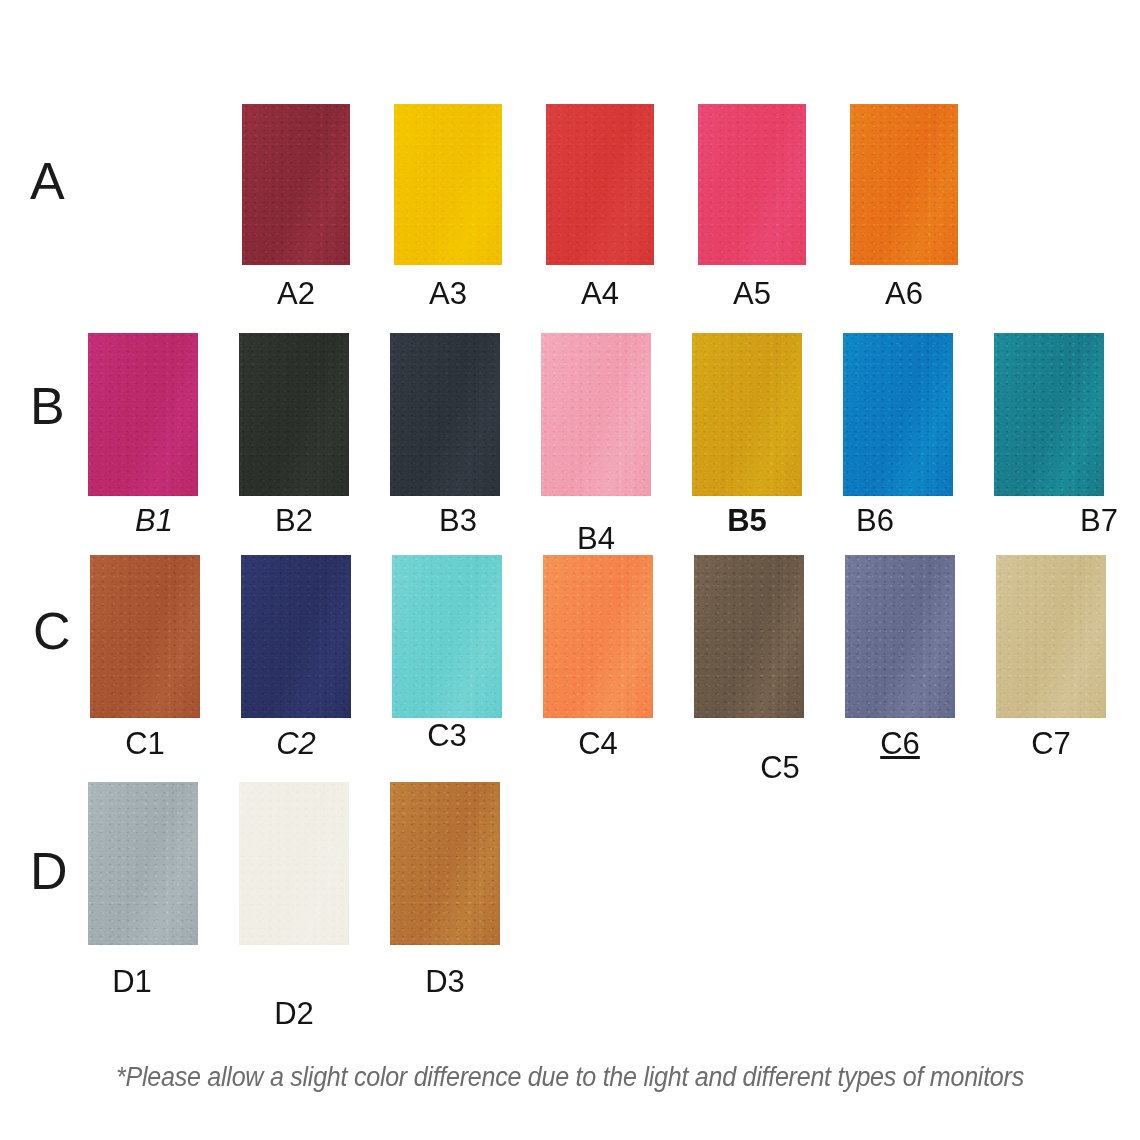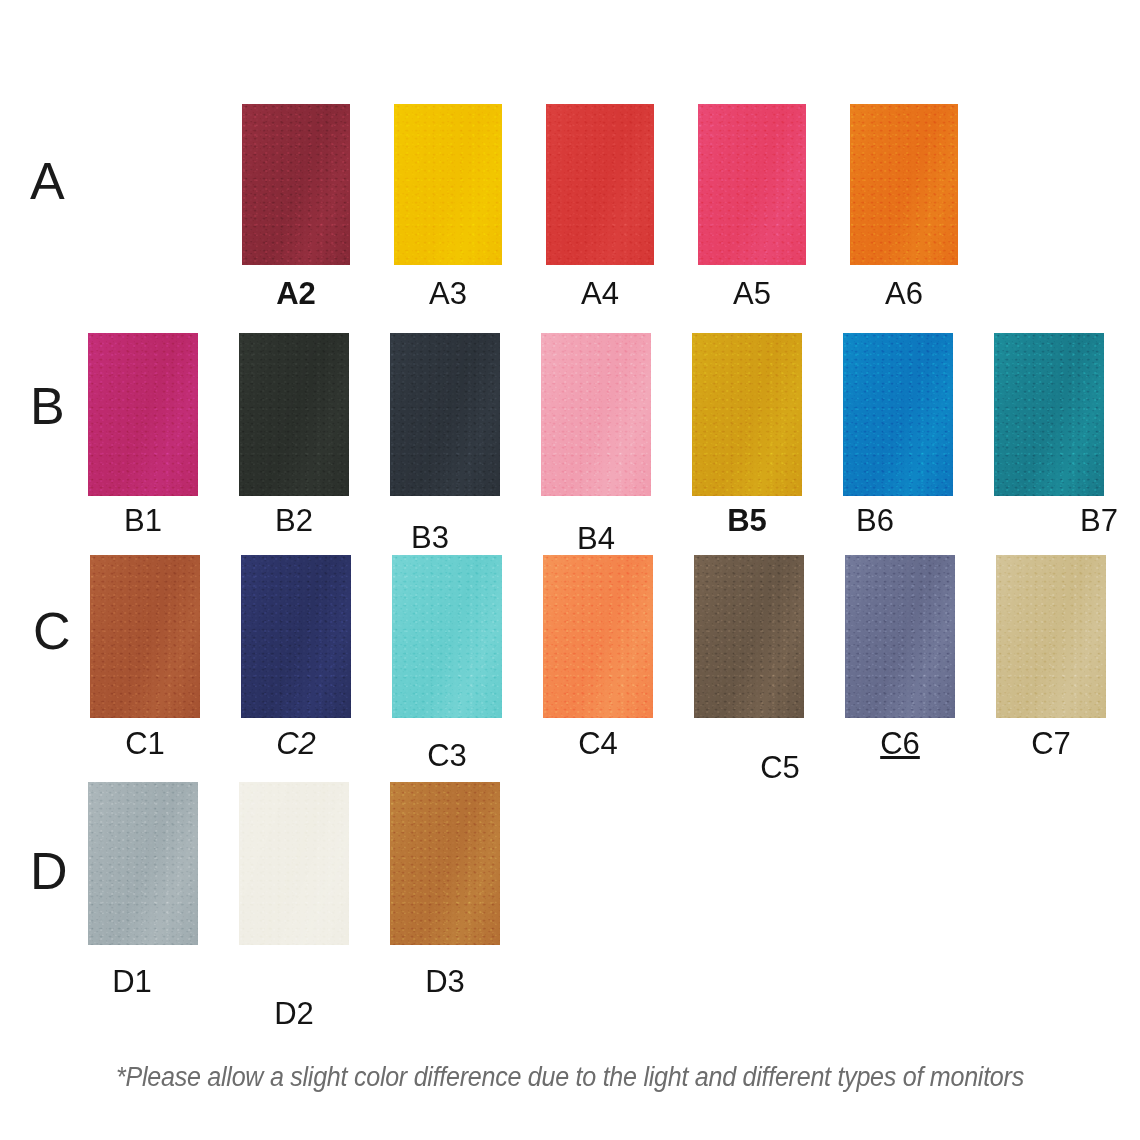--- a/index.html
+++ b/index.html
@@ -125,21 +125,21 @@
 
 <div id="chart">
     <div class="row-letter" style="left: 30px; top: 155px;">A</div>
     <div class="swatch-cell" style="left: 242px; top: 104px; width: 108px; height: 161px;">
       <div class="swatch" style="background-color: rgb(140, 43, 58);">
         <div class="grain"></div>
         <div class="grain2"></div>
         <div class="shade"></div>
       </div>
     </div>
-    <div class="swatch-label" style="left: 296px; top: 278px; font-weight: bold;">A2</div>
+    <div class="swatch-label" style="left: 296px; top: 278px;">A2</div>
     <div class="swatch-cell" style="left: 394px; top: 104px; width: 108px; height: 161px;">
       <div class="swatch" style="background-color: rgb(242, 194, 0);">
         <div class="grain"></div>
         <div class="grain2"></div>
         <div class="shade"></div>
       </div>
     </div>
     <div class="swatch-label" style="left: 448px; top: 278px;">A3</div>
     <div class="swatch-cell" style="left: 546px; top: 104px; width: 108px; height: 161px;">
       <div class="swatch" style="background-color: rgb(216, 58, 56);">
@@ -166,37 +166,37 @@
     </div>
     <div class="swatch-label" style="left: 904px; top: 278px;">A6</div>
     <div class="row-letter" style="left: 30px; top: 380px;">B</div>
     <div class="swatch-cell" style="left: 88px; top: 333px; width: 110px; height: 163px;">
       <div class="swatch" style="background-color: rgb(190, 42, 110);">
         <div class="grain"></div>
         <div class="grain2"></div>
         <div class="shade"></div>
       </div>
     </div>
-    <div class="swatch-label" style="left: 143px; top: 505px;">B1</div>
+    <div class="swatch-label" style="left: 154px; top: 505px; font-style: italic;">B1</div>
     <div class="swatch-cell" style="left: 239px; top: 333px; width: 110px; height: 163px;">
       <div class="swatch" style="background-color: rgb(44, 49, 44);">
         <div class="grain"></div>
         <div class="grain2"></div>
         <div class="shade"></div>
       </div>
     </div>
     <div class="swatch-label" style="left: 294px; top: 505px;">B2</div>
     <div class="swatch-cell" style="left: 390px; top: 333px; width: 110px; height: 163px;">
       <div class="swatch" style="background-color: rgb(46, 53, 61);">
         <div class="grain"></div>
         <div class="grain2"></div>
         <div class="shade"></div>
       </div>
     </div>
-    <div class="swatch-label" style="left: 430px; top: 505px; margin-top: 17px;">B3</div>
+    <div class="swatch-label" style="left: 458px; top: 505px;">B3</div>
     <div class="swatch-cell" style="left: 541px; top: 333px; width: 110px; height: 163px;">
       <div class="swatch" style="background-color: rgb(242, 162, 180);">
         <div class="grain"></div>
         <div class="grain2"></div>
         <div class="shade"></div>
       </div>
     </div>
     <div class="swatch-label" style="left: 596px; top: 505px; margin-top: 18px;">B4</div>
     <div class="swatch-cell" style="left: 692px; top: 333px; width: 110px; height: 163px;">
       <div class="swatch" style="background-color: rgb(211, 161, 22);">
@@ -239,21 +239,21 @@
       </div>
     </div>
     <div class="swatch-label" style="left: 296px; top: 728px; font-style: italic;">C2</div>
     <div class="swatch-cell" style="left: 392px; top: 555px; width: 110px; height: 163px;">
       <div class="swatch" style="background-color: rgb(108, 208, 208);">
         <div class="grain"></div>
         <div class="grain2"></div>
         <div class="shade"></div>
       </div>
     </div>
-    <div class="swatch-label" style="left: 447px; top: 740px; text-align: center;">C3</div>
+    <div class="swatch-label" style="left: 447px; top: 720px; text-align: center;">C3</div>
     <div class="swatch-cell" style="left: 543px; top: 555px; width: 110px; height: 163px;">
       <div class="swatch" style="background-color: rgb(245, 137, 79);">
         <div class="grain"></div>
         <div class="grain2"></div>
         <div class="shade"></div>
       </div>
     </div>
     <div class="swatch-label" style="left: 598px; top: 728px;">C4</div>
     <div class="swatch-cell" style="left: 694px; top: 555px; width: 110px; height: 163px;">
       <div class="swatch" style="background-color: rgb(109, 91, 73);">

